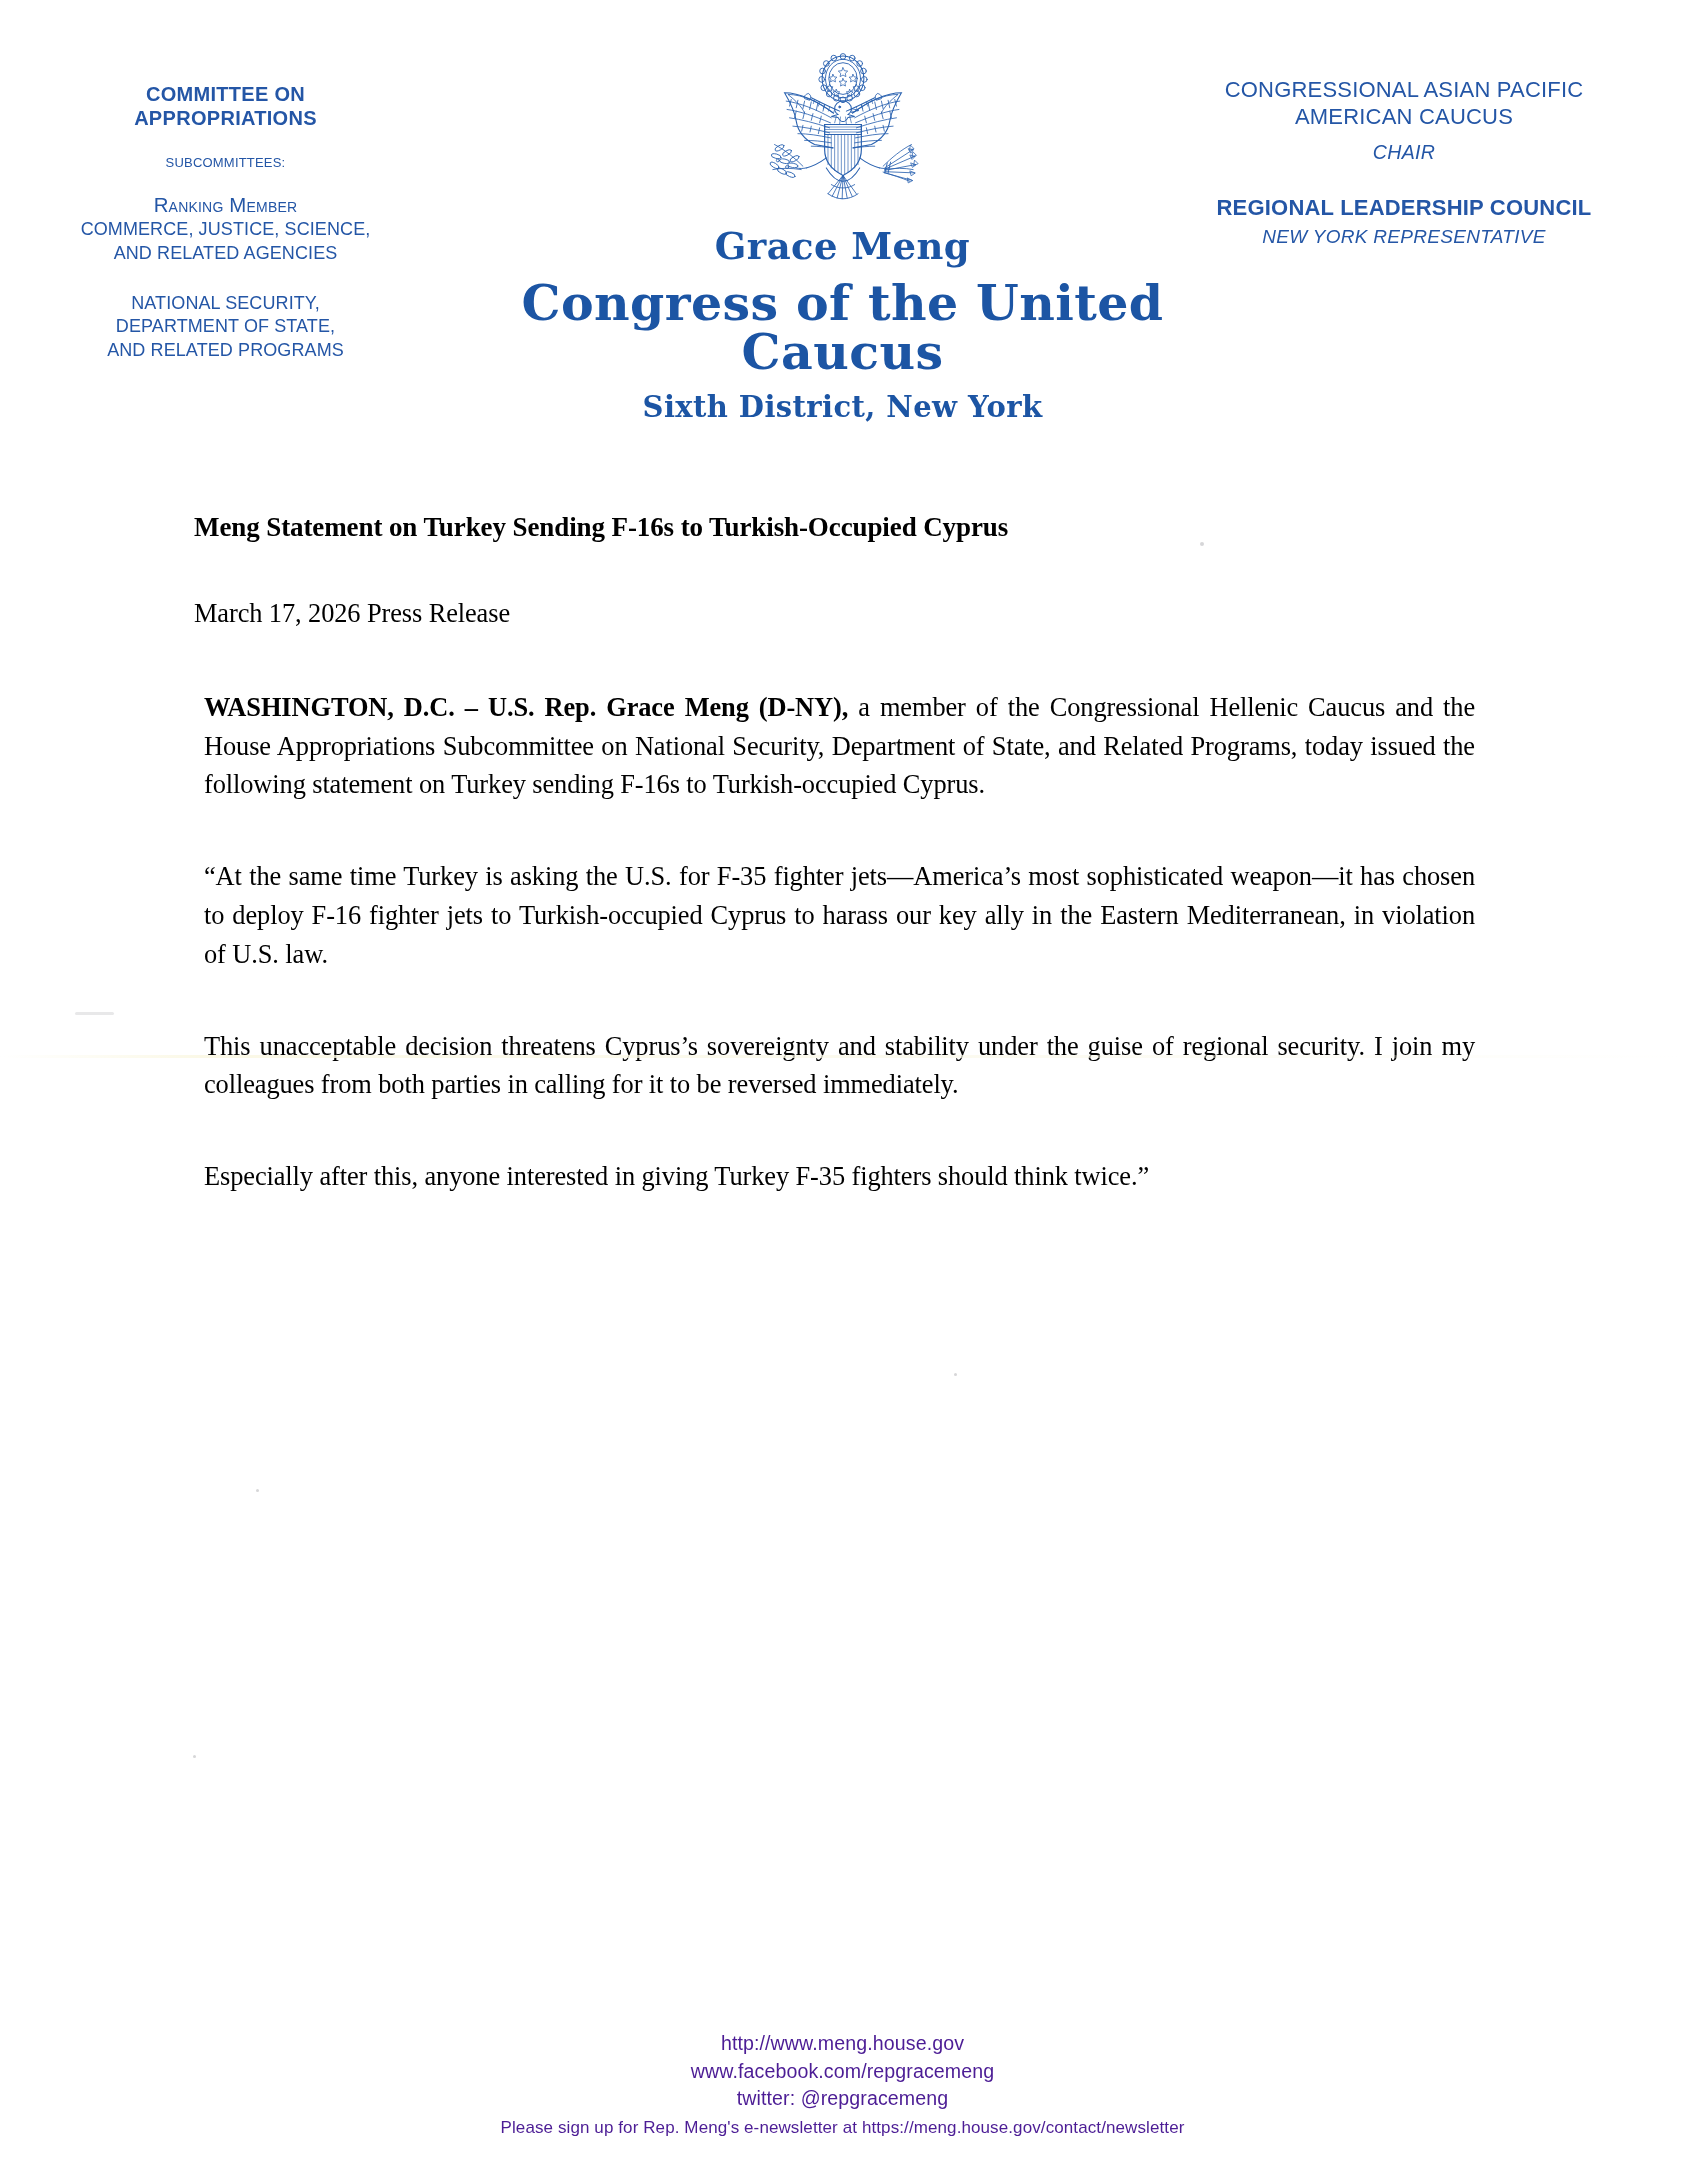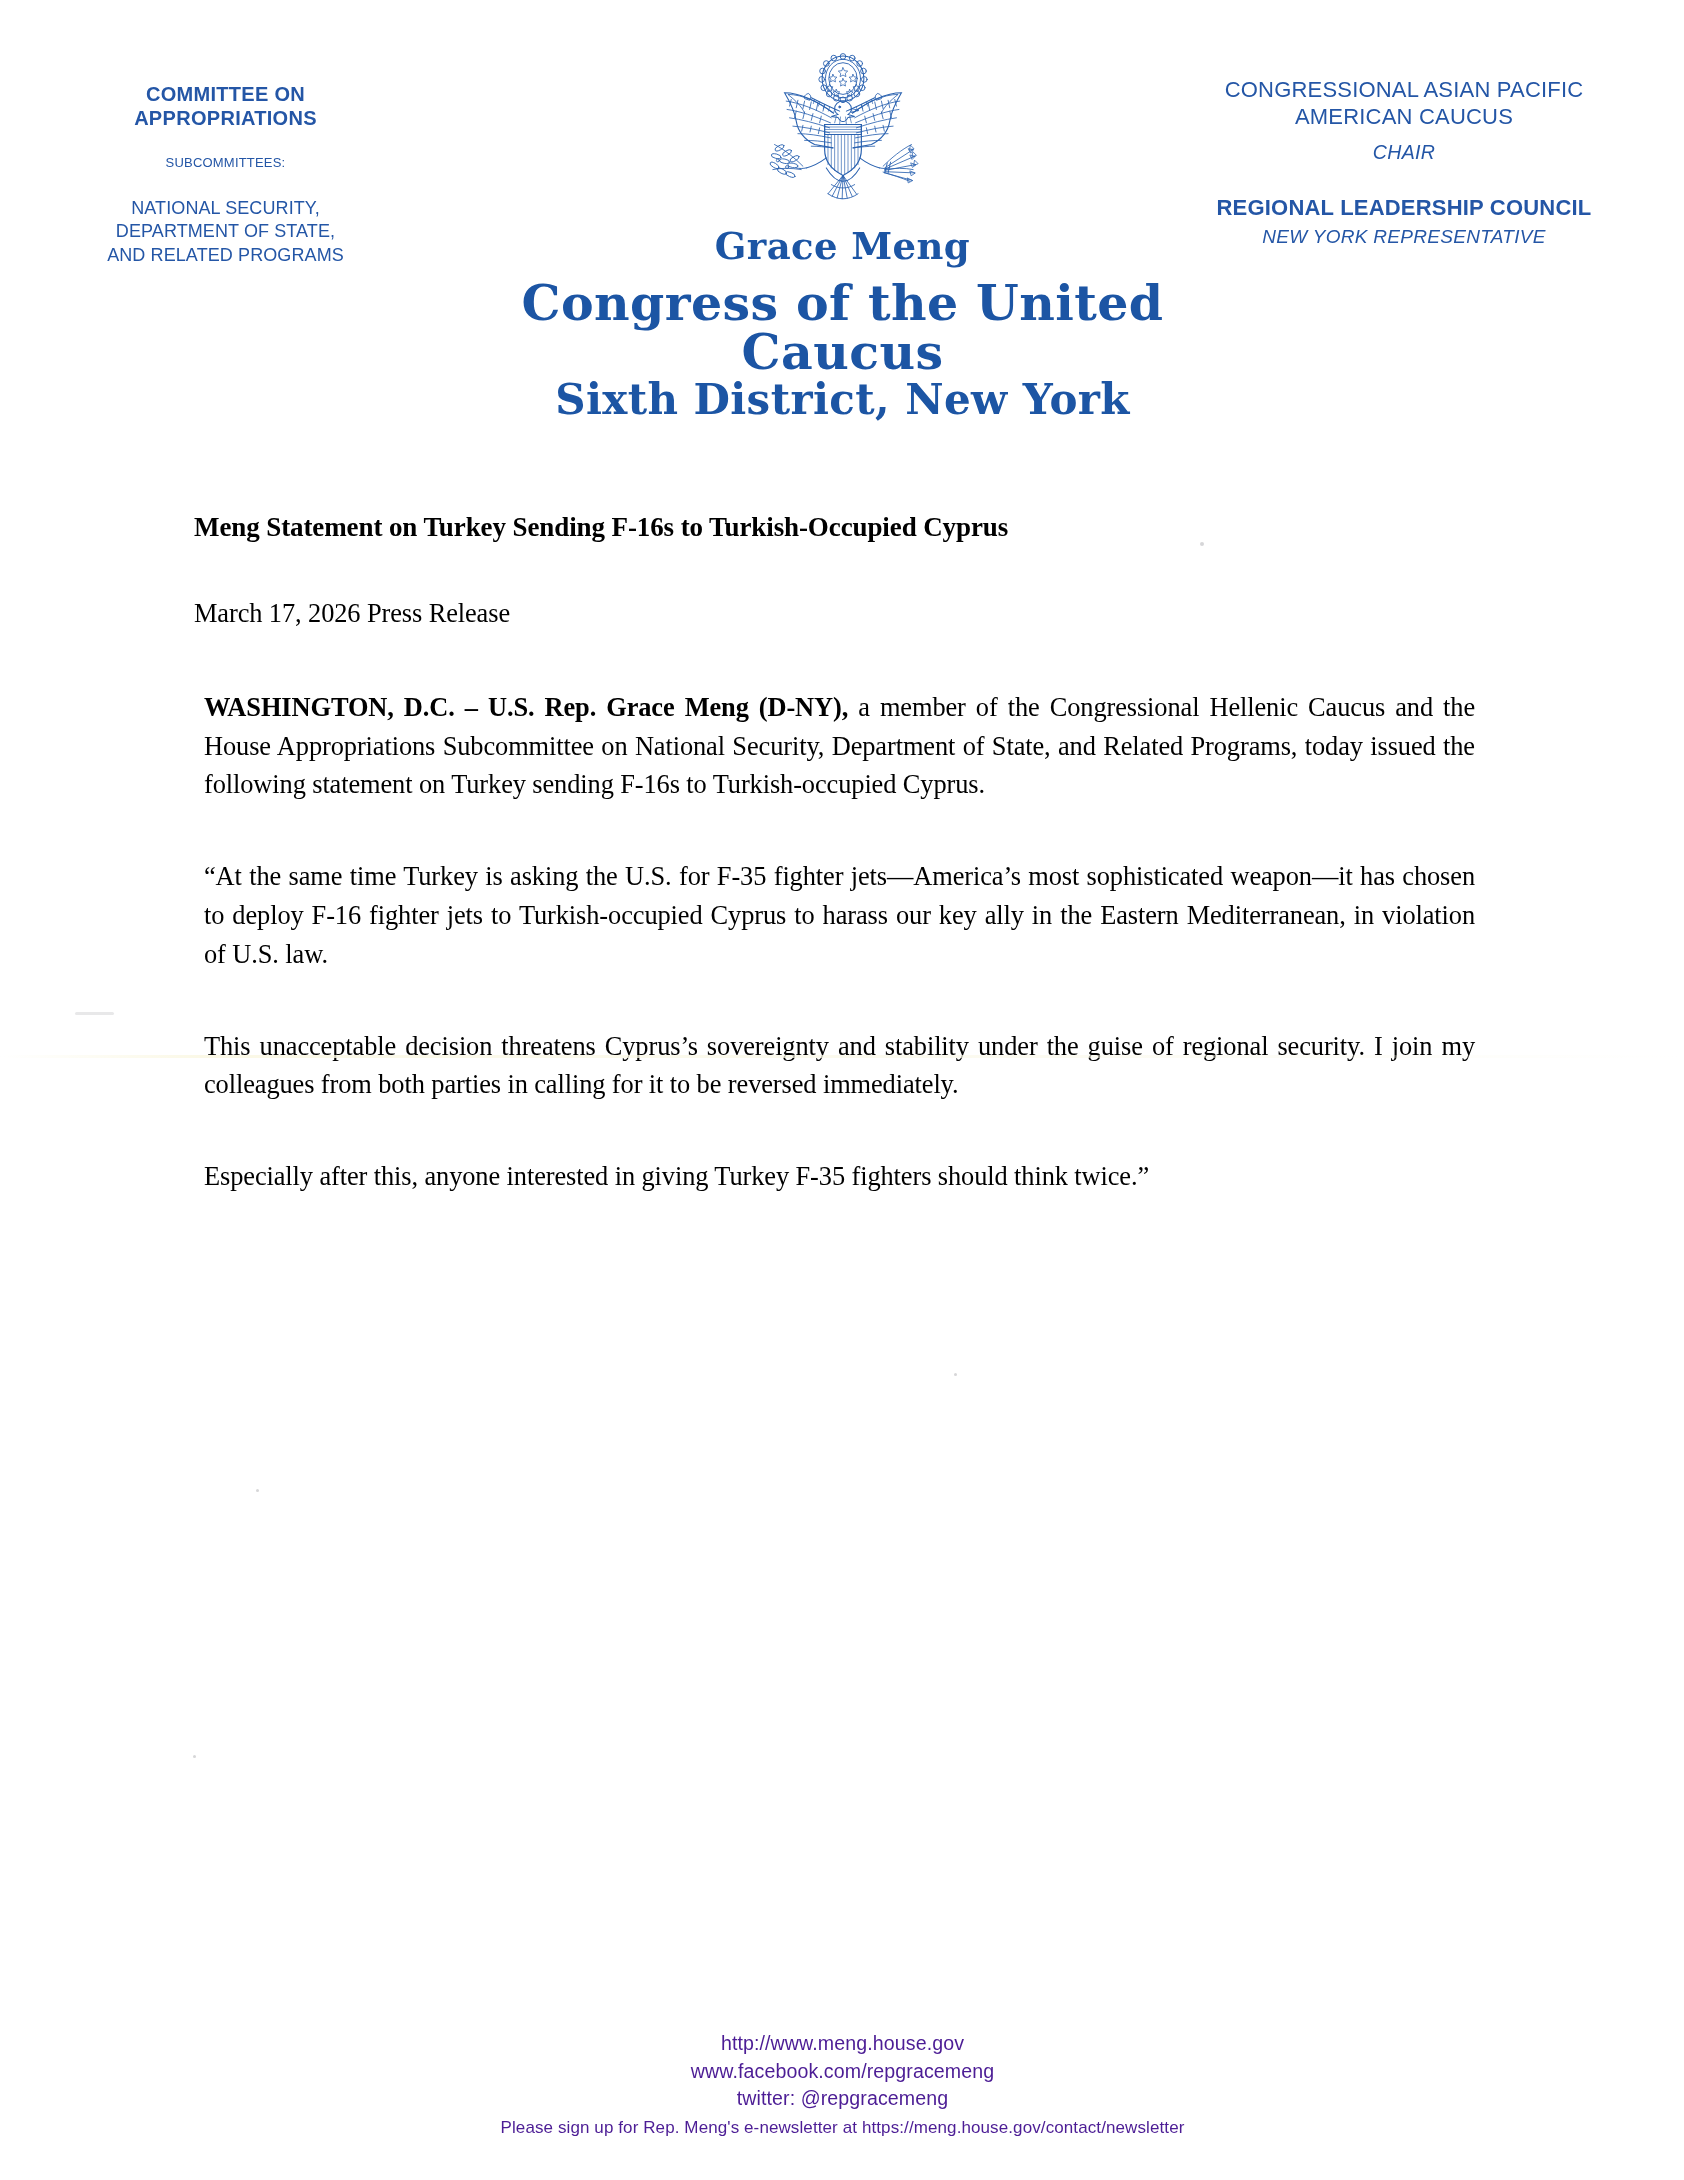--- a/index.html
+++ b/index.html
@@ -144,22 +144,22 @@
     font-size: 37px;
     margin-top: 10.2px;
     line-height: 1;
   }
   .mh-congress {
     font-size: 49px;
     margin-top: 13.6px;
     line-height: 1;
   }
   .mh-district {
-    font-size: 42px;
-    margin-top: 2px;
+    font-size: 29px;
+    margin-top: 16px;
     line-height: 1;
   }
   .blackletter {
     font-family: "DejaVu Serif", "Liberation Serif", serif;
     font-weight: bold;
     font-style: normal;
   }
 
   
   .body-area {
@@ -223,20 +223,25 @@
 <div class="page">
 
   <div class="letterhead">
 
     <div class="lh-left">
       <div class="committee">
         <div>COMMITTEE ON</div>
         <div>APPROPRIATIONS</div>
       </div>
       <div class="subcommittees">SUBCOMMITTEES:</div>
+      <div class="sub-block">
+        <div class="rank">Ranking Member</div>
+        <div>COMMERCE, JUSTICE, SCIENCE,</div>
+        <div>AND RELATED AGENCIES</div>
+      </div>
       <div class="sub-block second">
         <div>NATIONAL SECURITY,</div>
         <div>DEPARTMENT OF STATE,</div>
         <div>AND RELATED PROGRAMS</div>
       </div>
     </div>
 
     <div class="lh-center">
 
       <svg class="seal" viewBox="0 0 200 200" xmlns="http://www.w3.org/2000/svg">

